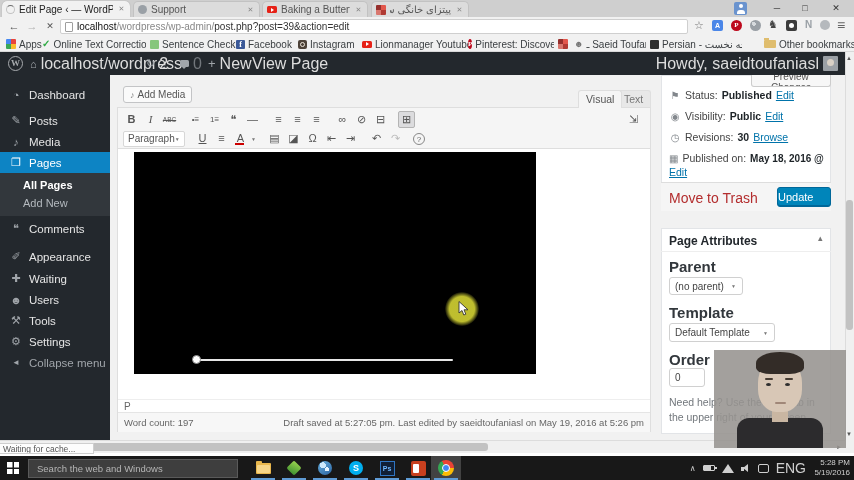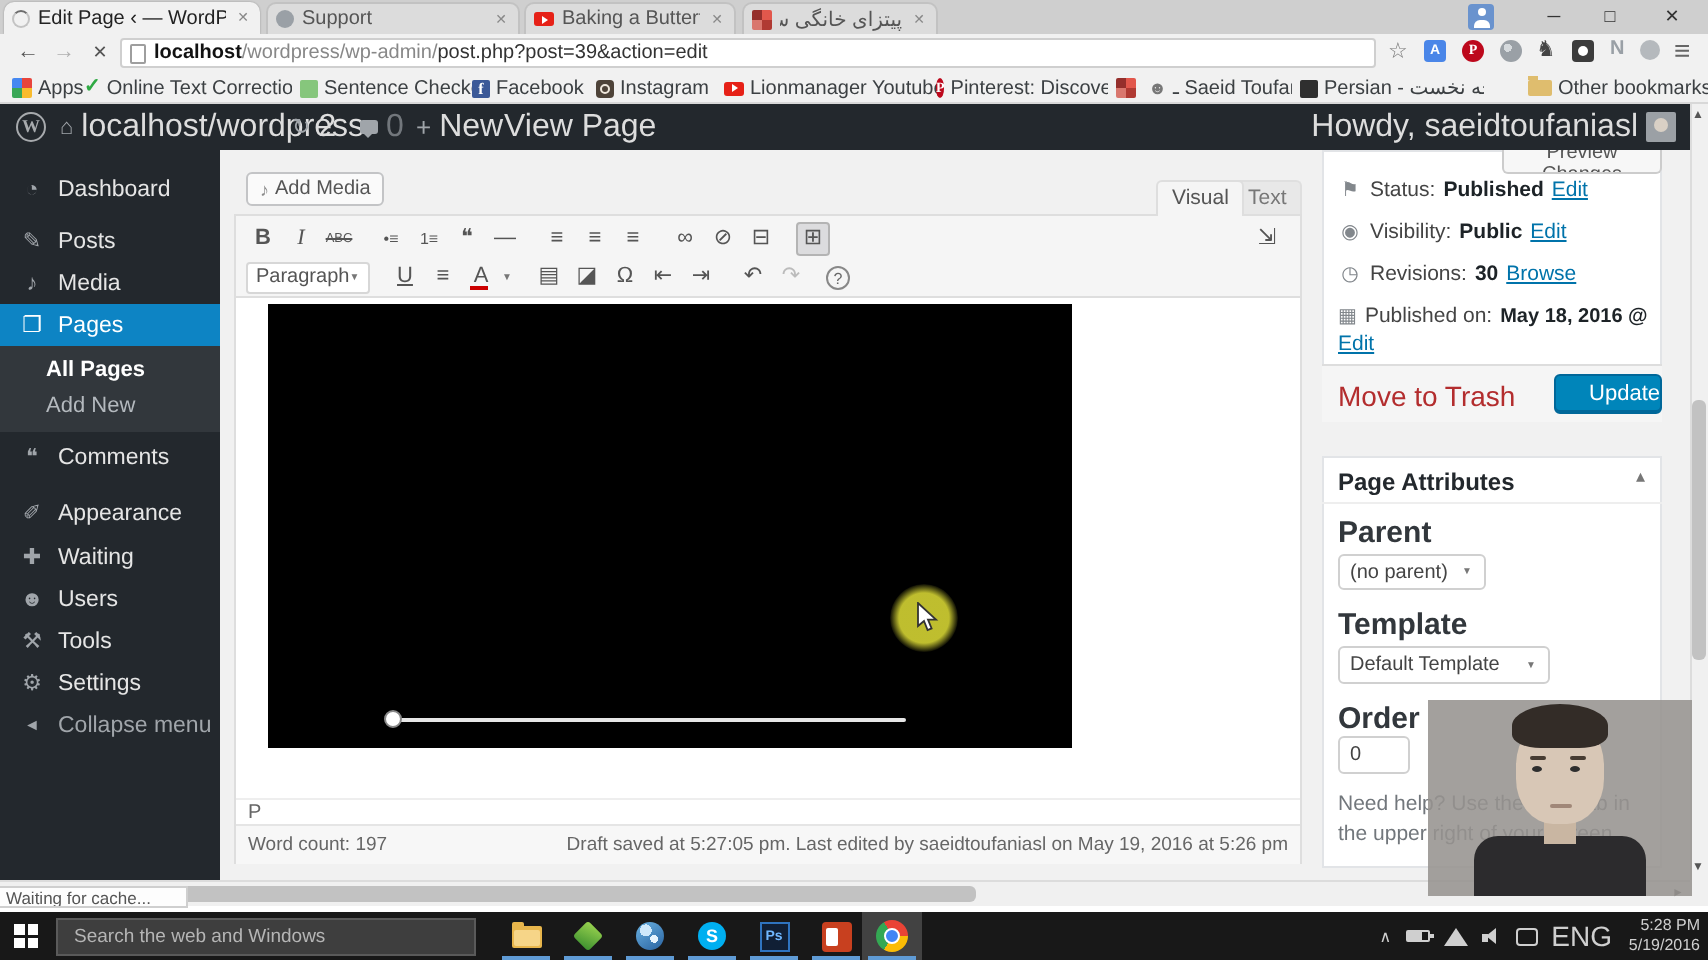--- a/index.html
+++ b/index.html
@@ -117,21 +117,21 @@
   .prevbtn{left:751px;top:75px;width:80px;height:12px;background:#f7f7f7;border:1px solid #ccc;border-top:none;
            border-radius:0 0 3px 3px;overflow:hidden;font-size:10px;color:#555;text-align:center}
   .prevbtn span{display:block;margin-top:-4px}
   .pubrow{left:669px;height:14px;display:flex;align-items:center;gap:4px;font-size:10.5px;color:#444;white-space:nowrap}
   .pubic{color:#82878c;font-size:10px;width:12px;text-align:center}
   .pubval{font-weight:bold;color:#1d2327}
   .lnk{color:#0073aa;text-decoration:underline}
   .pubfoot{left:661px;top:182px;width:170px;height:29px;background:#f5f5f5;border-top:1px solid #ddd}
   .trash{color:#b32d2e;font-size:14px}
   .updatebtn{background:#0085ba;border:1px solid #006799;border-radius:3px;color:#fff;font-size:11px;
-             text-align:right;line-height:18px;box-shadow:inset 0 -1px 0 #006799}
+             text-align:left;line-height:18px;box-shadow:inset 0 -1px 0 #006799}
   .pahead{font-size:12px;font-weight:600;color:#23282d}
   .palabel{font-size:15px;font-weight:600;color:#32373c}
   .paselect{display:flex;align-items:center;justify-content:space-between;background:#fff;border:1px solid #d0d0d0;
             border-radius:3px;font-size:10px;color:#444;padding:0 5px}
   .pahelp{font-size:10.5px;color:#72777c;line-height:1.4}
   .ordinput{border:1px solid #d0d0d0;border-radius:3px;font-size:10px;color:#444;padding-left:5px;
             font-family:"Liberation Sans",sans-serif;background:#fff}
 
   
   .vtrack{left:845px;top:52px;width:9px;height:388px;background:#f0f0f0;border-left:1px solid #dcdcdc;z-index:30}
@@ -234,21 +234,21 @@
   <div class="t winbtn" style="left:793px;width:24px">□</div>
   <div class="t winbtn" style="left:821px;width:30px">✕</div>
 
   <div class="t navrow"></div>
   <div class="t navic" style="left:6px;color:#555">←</div>
   <div class="t navic" style="left:24px;color:#b0b0b0">→</div>
   <div class="t navic" style="left:42px;font-size:9px">✕</div>
 
   <div class="t omni">
     <span class="docic"></span>
-    <span style="color:#111;font-weight:bold">localhost</span>
+    <span style="color:#111;font-weight:normal">localhost</span>
     <span style="color:#888;margin-left:-4px">/wordpress/wp-admin/</span>
     <span style="color:#333;margin-left:-4px">post.php?post=39&amp;action=edit</span>
   </div>
 
   <div class="t" style="left:694px;top:19px;font-size:11px;color:#777">☆</div>
   <div class="t transl" style="left:712px;top:20px">A</div>
   <div class="t pint" style="left:731px;top:20px">P</div>
   <div class="t globeic" style="left:750px;top:20px"></div>
   <div class="t" style="left:768px;top:18px;font-size:11px;color:#444">♞</div>
   <div class="t camsq" style="left:786px;top:20px"></div>

